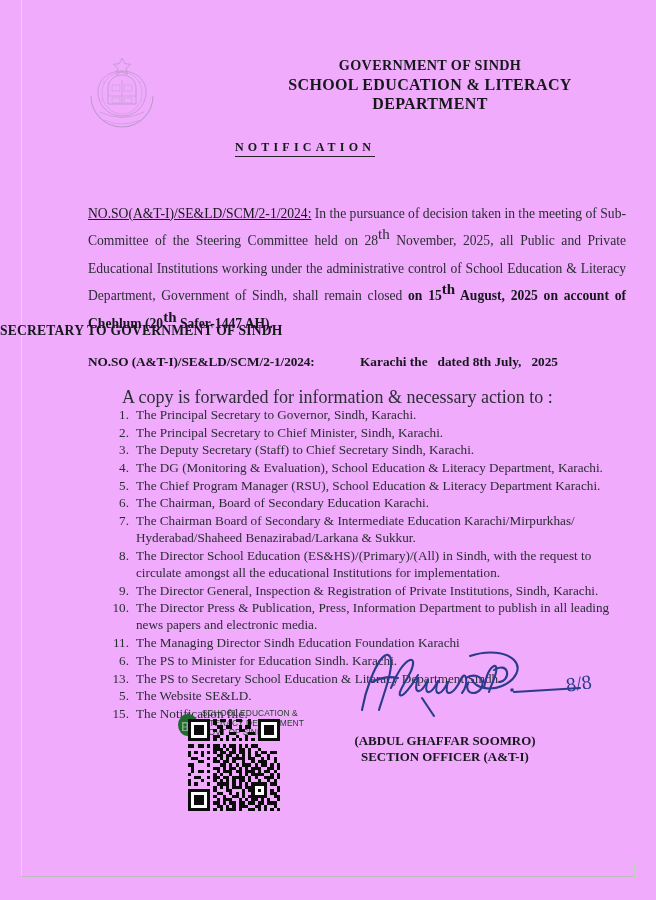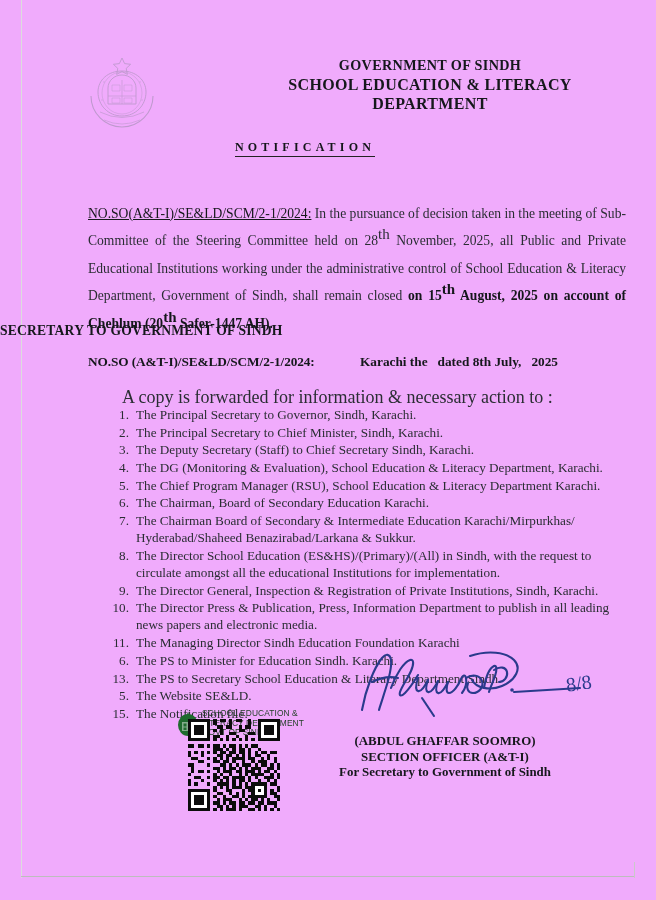--- a/index.html
+++ b/index.html
@@ -344,21 +344,20 @@
         <path d="M70 50 C74 56 78 62 82 68"></path>
       </g>
     </svg>
   </div>
 
   <div id="page-mark">8/8</div>
 
   <div id="sign-names">
     <div>(ABDUL GHAFFAR SOOMRO)</div>
     <div>SECTION OFFICER (A&amp;T-I)</div>
-    <div>For Secretary to Government of Sindh</div>
   </div>
 
   <div id="stamp-wrap">
     <div id="stamp-emblem">
       <svg viewBox="0 0 24 28" width="24" height="28">
         <ellipse cx="12" cy="15" rx="10" ry="11" fill="#1f6b2e"></ellipse>
         <path d="M12 2 l1.6 3.4 3.6.4 -2.7 2.5 .8 3.6 -3.3-1.8 -3.3 1.8 .8-3.6 -2.7-2.5 3.6-.4z" fill="#1f6b2e"></path>
         <path d="M6 12h12v9H6z" fill="#ffffff" opacity=".45"></path>
         <path d="M7.5 13.5h3v3h-3zM13.5 13.5h3v3h-3zM7.5 17.5h3v2.5h-3zM13.5 17.5h3v2.5h-3z" fill="#1f6b2e"></path>
       </svg>

